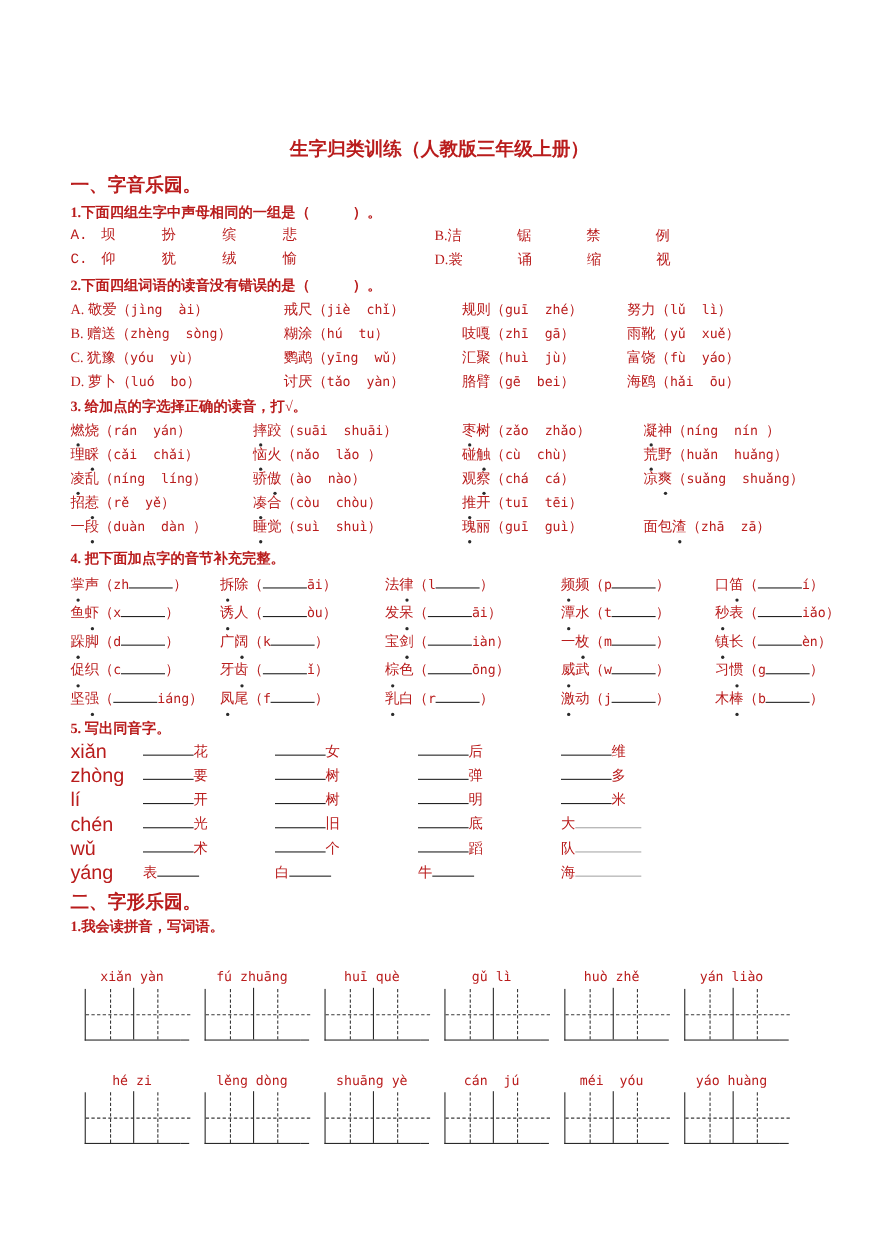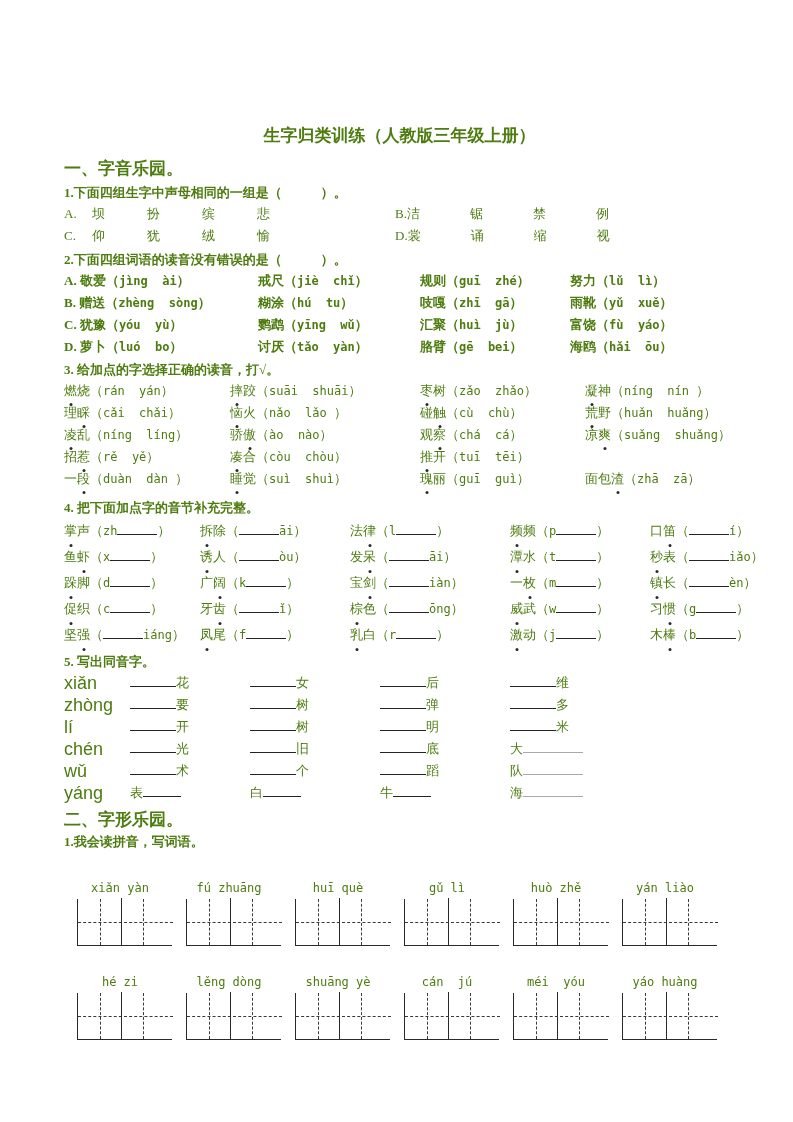--- a/index.html
+++ b/index.html
@@ -2,44 +2,44 @@
 <html><head>
 <meta charset="utf-8">
 <style>
   html,body{margin:0;padding:0;background:#ffffff;}
   .page{
     position:relative;
     width:793px;height:1122px;
     box-sizing:border-box;
     padding:124px 58px 0 64px;
     background:#ffffff;
-    color:#4d7c0f;
+    color:#b91c1c;
     font-family:"Liberation Serif","DejaVu Serif",serif;
     font-size:13px;
     overflow:hidden;
   }
   .title{
     margin:0 0 0 0;
     text-align:center;
     font-size:17px;
     font-weight:bold;
     line-height:24px;
   }
   .sec-heading{font-weight:bold;font-size:17px;line-height:20px;margin-top:11px;}
   .prompt{font-weight:bold;font-size:13px;line-height:20px;margin-top:4px;white-space:pre;}
   .row{line-height:22px;}
   
   .q1row{display:flex;}
-  .q1left{width:331px;flex:0 0 331px;}
+  .q1left{width:331px;flex:0 0 331px;font-family:Liberation Mono, monospace;}
   .lbl{display:inline-block;}
   .q1left .lbl{width:28px;}
   .zi{display:inline-block;width:55px;}
   .zi2{display:inline-block;width:63px;}
   
-  .g2{display:grid;grid-template-columns:194px 162px 150px 1fr;line-height:22px;font-weight:bold;}
+  .g2{display:grid;grid-template-columns:194px 162px 150px 1fr;line-height:22px;}
   .g3{display:grid;grid-template-columns:166px 190px 165px 1fr;line-height:22px;}
   .g4{display:grid;grid-template-columns:126px 140px 150px 130px 1fr;line-height:25px;gap:10px;}
   .g5{display:grid;grid-template-columns:66px 120px 130px 130px 1fr;line-height:22px;}
   .item{white-space:nowrap;}
   .py{font-family:"DejaVu Sans Mono",monospace;font-size:12px;white-space:pre;}
   .pylab{font-family:Liberation Sans, sans-serif;font-size:18px;}
   
   .dt{position:relative;display:inline-block;}
   .dt::after{
     content:"";position:absolute;left:50%;transform:translateX(-50%);

